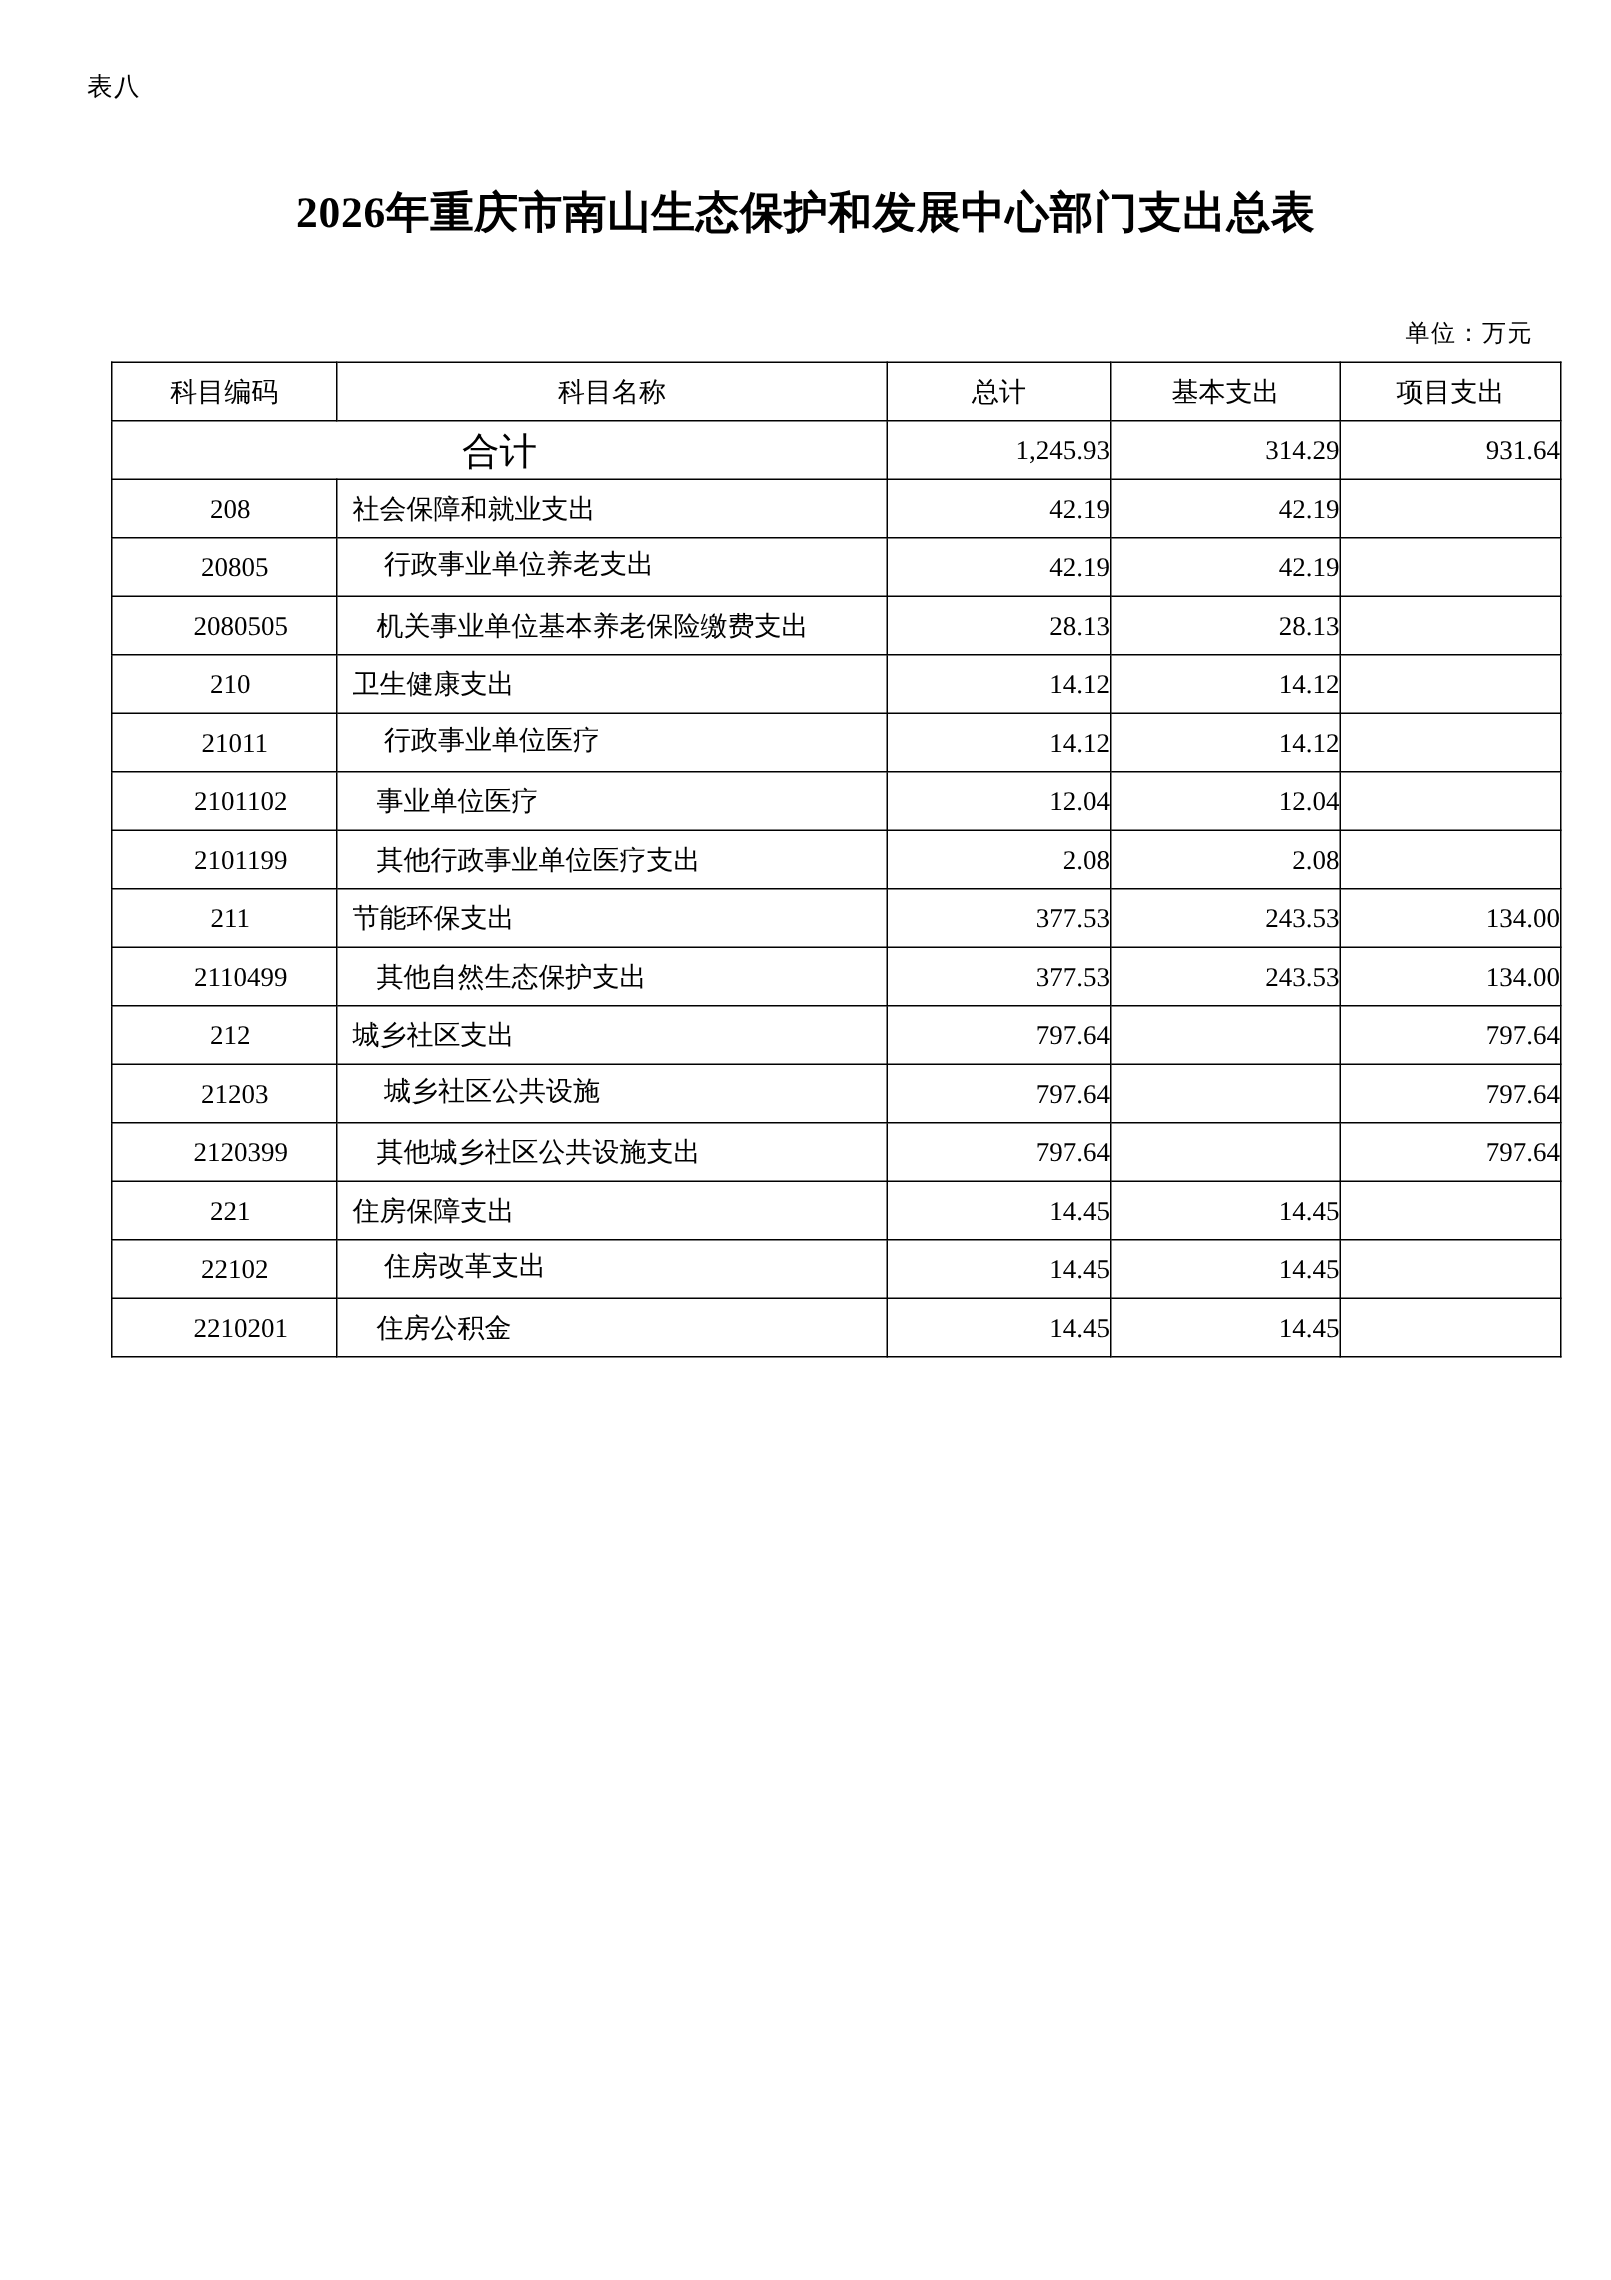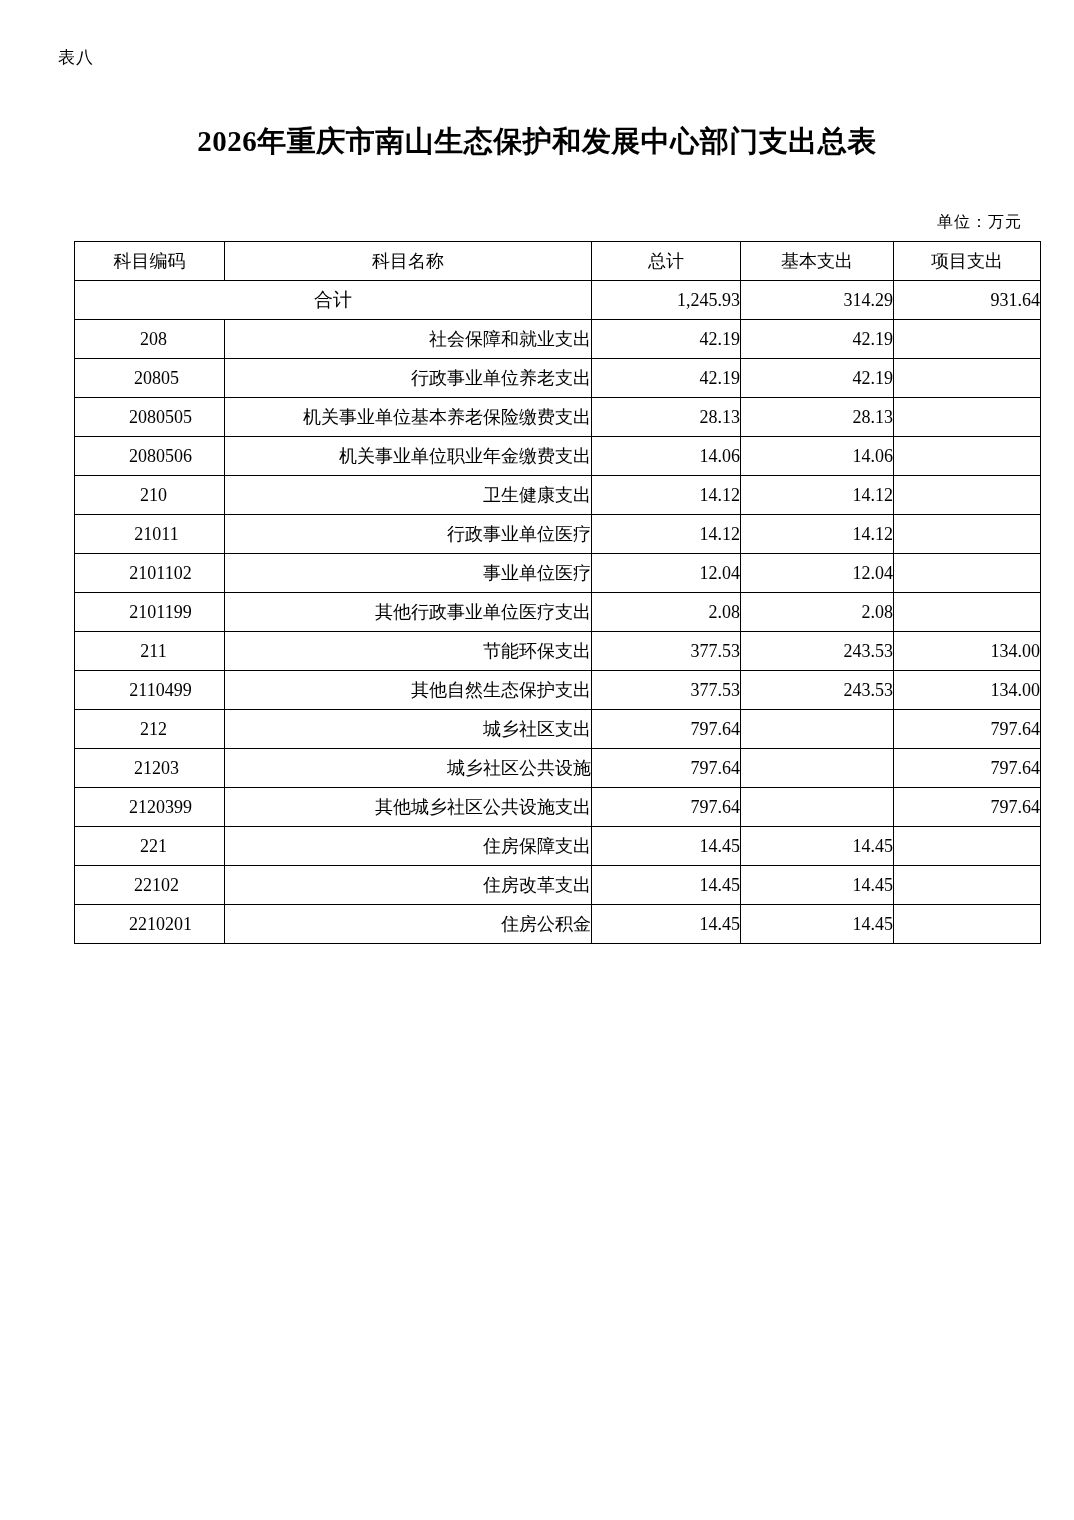--- a/index.html
+++ b/index.html
@@ -79,40 +79,40 @@
     text-align: center;
     height: 54px;
     font-size: 19px;
   }
   .total-row td {
     font-weight: bold;
     height: 44px;
   }
   .total-row .lbl {
     text-align: center;
-    font-size: 19px;
+    font-size: 25px;
   }
   .num {
     text-align: right;
     padding-right: 8px;
     font-size: 18px;
   }
   .code {
     text-align: center;
     font-size: 18px;
   }
   .name {
-    text-align: right;
+    text-align: left;
     font-size: 18px;
   }
   .lvl1 .code { padding-left: 8px; }
   .lvl2 .code { padding-left: 14px; font-family: Liberation Serif, serif; }
   .lvl3 .code { padding-left: 22px; }
   .lvl1 .name { padding-left: 10px; }
-  .lvl2 .name { padding-left: 2px; }
+  .lvl2 .name { padding-left: 31px; font-family: Liberation Mono, monospace; }
   .lvl3 .name { padding-left: 26px; }
   .name.clip {
     overflow: hidden;
     white-space: nowrap;
     text-overflow: clip;
     max-height: 38px;
     line-height: 20px;
   }
 </style>
 </head>
@@ -165,27 +165,20 @@
             <td class="num">42.19</td>
             <td class="num"></td>
           </tr>
           <tr class="lvl3">
             <td class="code">2080505</td>
             <td class="name clip">机关事业单位基本养老保险缴费支出</td>
             <td class="num">28.13</td>
             <td class="num">28.13</td>
             <td class="num"></td>
           </tr>
-          <tr class="lvl3">
-            <td class="code">2080506</td>
-            <td class="name clip">机关事业单位职业年金缴费支出</td>
-            <td class="num">14.06</td>
-            <td class="num">14.06</td>
-            <td class="num"></td>
-          </tr>
           <tr class="lvl1">
             <td class="code">210</td>
             <td class="name clip">卫生健康支出</td>
             <td class="num">14.12</td>
             <td class="num">14.12</td>
             <td class="num"></td>
           </tr>
           <tr class="lvl2">
             <td class="code">21011</td>
             <td class="name clip">行政事业单位医疗</td>

